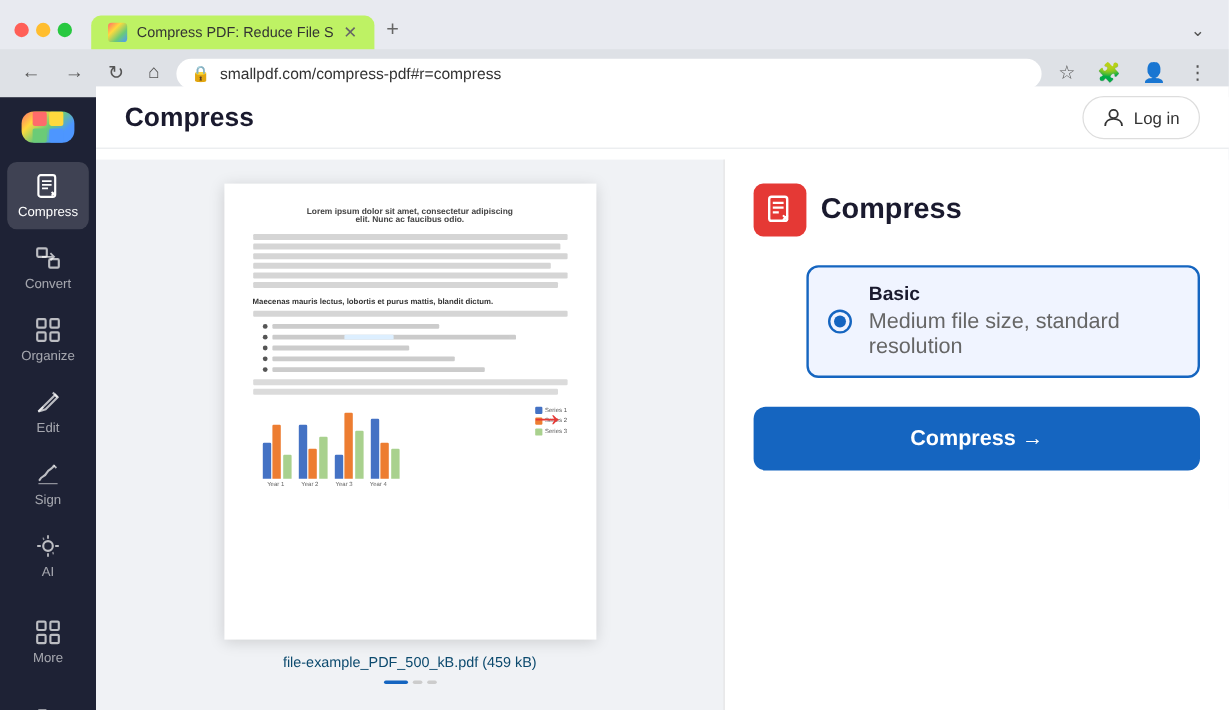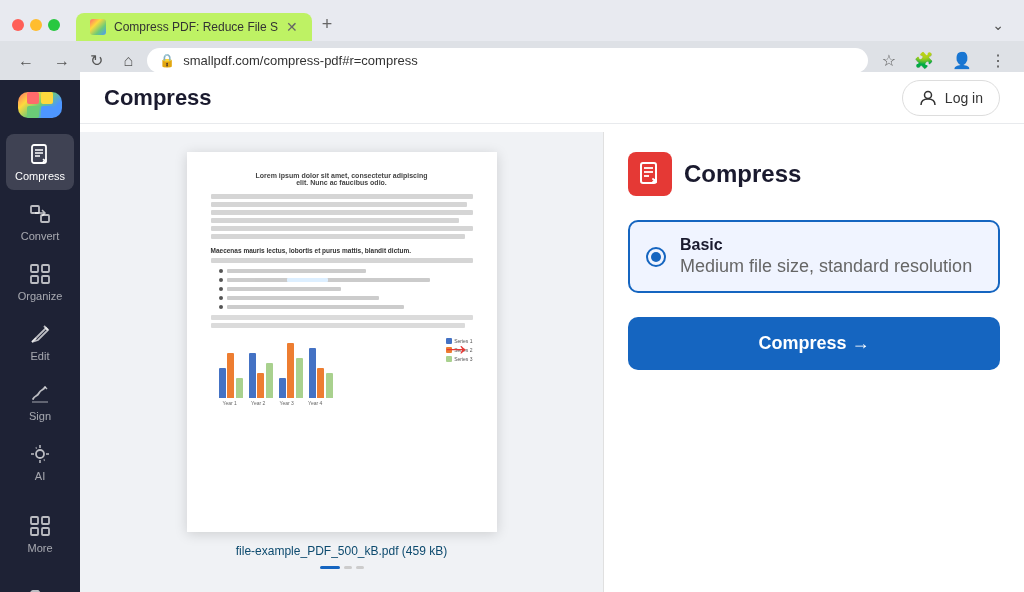--- a/index.html
+++ b/index.html
@@ -58,21 +58,21 @@
     .pdf-filename { text-align: center; margin-top: 12px; font-size: 12px; color: #0c4a6e; cursor: pointer; }
 
     
     .right-panel { width: 420px; padding: 20px 24px; display: flex; flex-direction: column; gap: 16px; flex-shrink: 0; background: #fff; padding-top: 20px; }
 
     .compress-header { display: flex; align-items: center; gap: 12px; margin-bottom: 8px; }
     .compress-icon { width: 44px; height: 44px; background: #e53935; border-radius: 8px; display: flex; align-items: center; justify-content: center; }
 
     .compress-title { font-size: 24px; font-weight: 700; color: #1a1a2e; }
 
-    .option-card { border: 2px solid #ddd; border-radius: 10px; padding: 14px 16px; cursor: pointer; display: flex; align-items: center; gap: 14px; }
+    .option-card { border: 2px solid #ddd; border-radius: 10px; padding: 14px 16px; cursor: pointer; display: flex; align-items: center; gap: 14px; margin-left: 44px; }
     .option-card.selected { border-color: #1565c0; background: #f0f4ff; }
     .radio-circle { width: 20px; height: 20px; border-radius: 50%; border: 2px solid #ddd; flex-shrink: 0; display: flex; align-items: center; justify-content: center; }
     .option-card.selected .radio-circle { border-color: #1565c0; }
     .radio-inner { width: 10px; height: 10px; border-radius: 50%; background: #1565c0; }
     .option-content { flex: 1; }
     .option-title { font-size: 16px; font-weight: 700; color: #1a1a2e; }
     .option-desc { font-size: 18px; color: #666; margin-top: 2px; }
     .badge { display: inline-flex; align-items: center; gap: 4px; background: #ff8f00; color: #fff; font-size: 11px; font-weight: 600; border-radius: 12px; padding: 2px 8px; margin-left: 8px; }
     .badge-star { font-size: 10px; }
 

